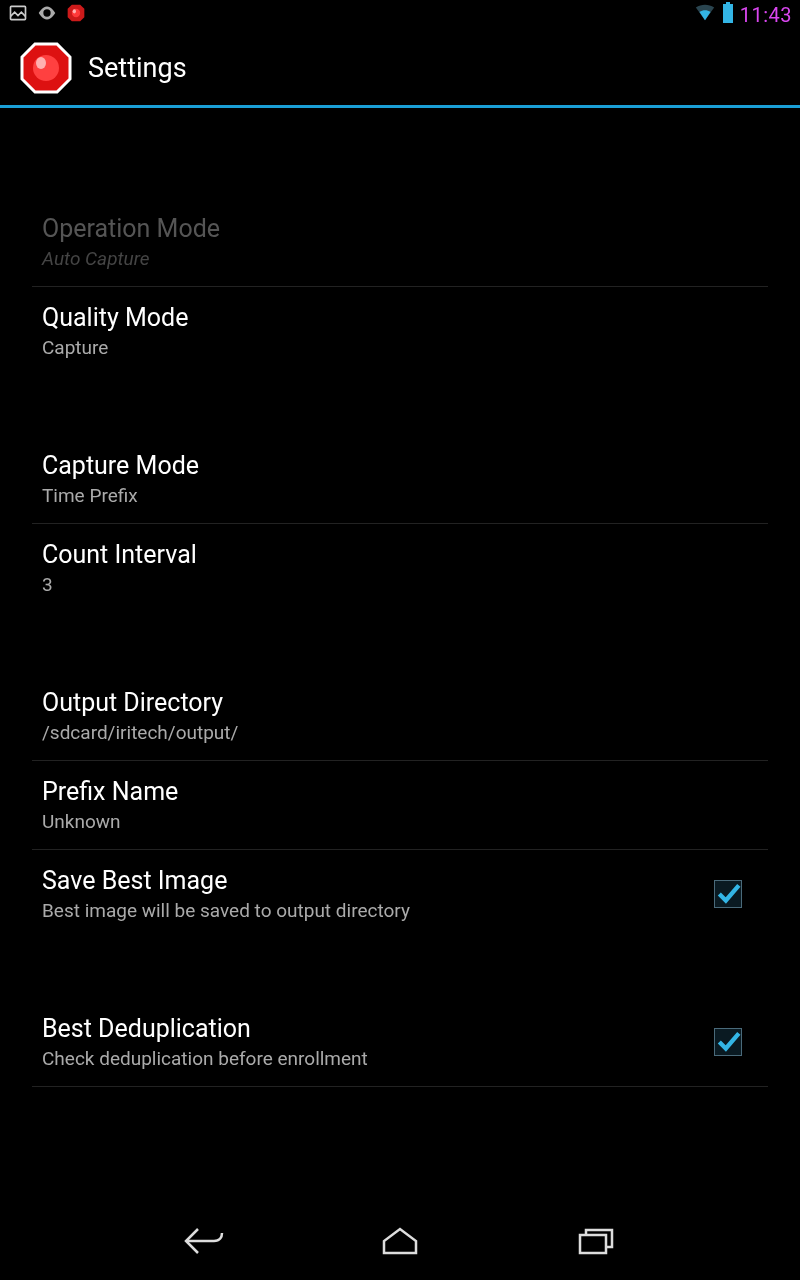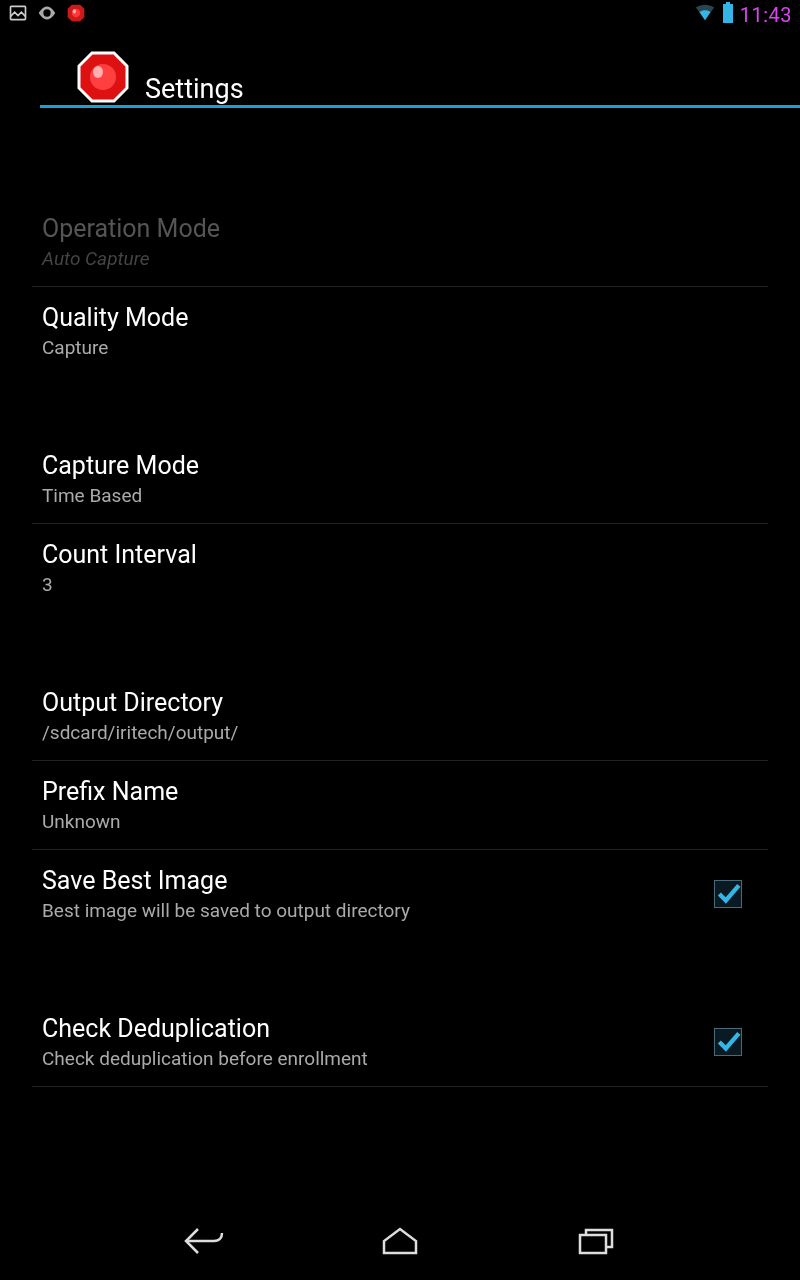--- a/index.html
+++ b/index.html
@@ -19,25 +19,24 @@
   padding: 0 8px;
   font-size: 18px;
 }
 .status-left { display: flex; align-items: center; gap: 8px; }
 .status-right { margin-left: auto; display: flex; align-items: center; gap: 6px; color: #d946ef; }
 .clock { font-size: 20px; letter-spacing: 0.5px; }
 .app-bar {
   height: 78px;
   background: #000;
   display: flex;
-  align-items: flex-end;
-  padding: 0 35px;
+  align-items: center;
+  padding: 0 18px;
   gap: 14px;
   border-bottom: 3px solid #1a9fd6;
-  margin-left: 40px;
 }
 .app-icon {
   width: 56px;
   height: 56px;
   display: flex;
   align-items: center;
   justify-content: center;
 }
 .app-title { font-size: 27px; font-weight: 400; color: #fff; }
 .content {
@@ -151,21 +150,21 @@
       <div class="setting-title">Quality Mode</div>
       <div class="setting-sub">Capture</div>
     </div>
   </div>
 
   <div class="group-spacer small"></div>
 
   <div class="setting-item">
     <div class="setting-text">
       <div class="setting-title">Capture Mode</div>
-      <div class="setting-sub">Time Based</div>
+      <div class="setting-sub">Time Prefix</div>
     </div>
   </div>
 
   <div class="setting-item noborder">
     <div class="setting-text">
       <div class="setting-title">Count Interval</div>
       <div class="setting-sub">3</div>
     </div>
   </div>
 
@@ -194,21 +193,21 @@
       <svg width="26" height="26" viewBox="0 0 24 24">
         <path d="M4 12 L10 18 L22 4" stroke="#33b5e5" stroke-width="4" fill="none"></path>
       </svg>
     </div>
   </div>
 
   <div class="group-spacer small"></div>
 
   <div class="setting-item">
     <div class="setting-text">
-      <div class="setting-title">Check Deduplication</div>
+      <div class="setting-title">Best Deduplication</div>
       <div class="setting-sub">Check deduplication before enrollment</div>
     </div>
     <div class="checkbox">
       <svg width="26" height="26" viewBox="0 0 24 24">
         <path d="M4 12 L10 18 L22 4" stroke="#33b5e5" stroke-width="4" fill="none"></path>
       </svg>
     </div>
   </div>
 
 </div>

